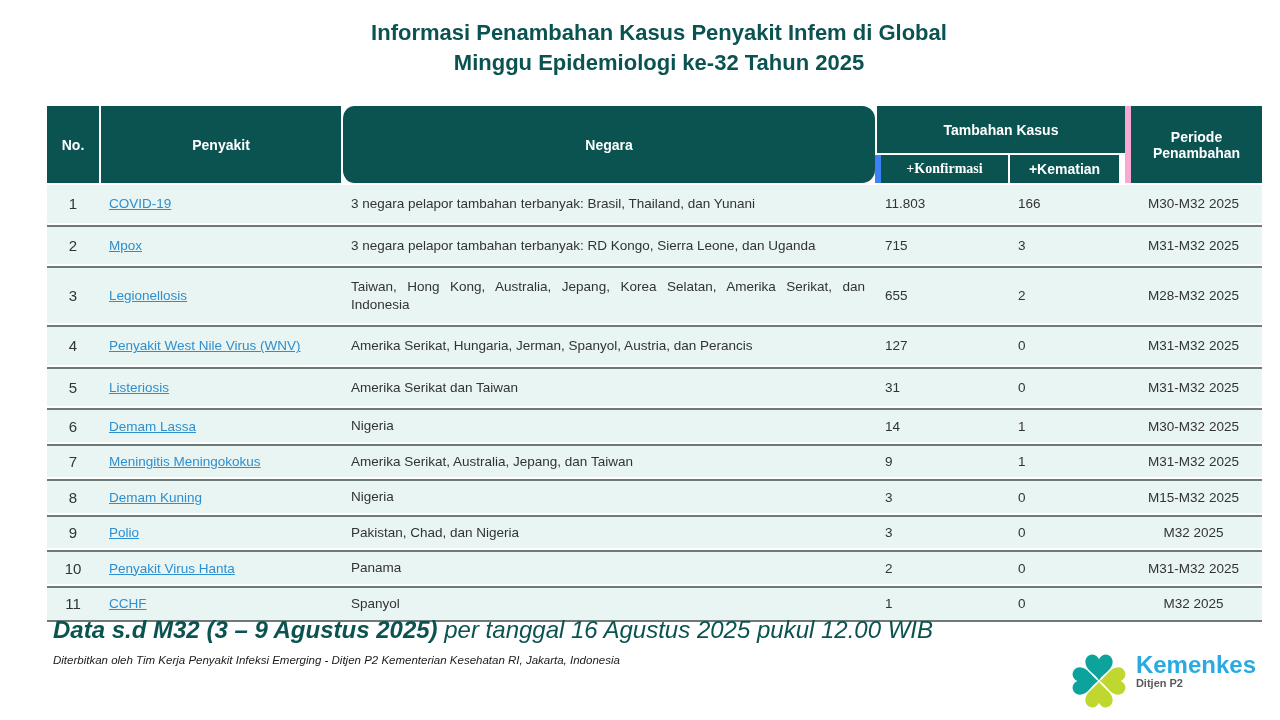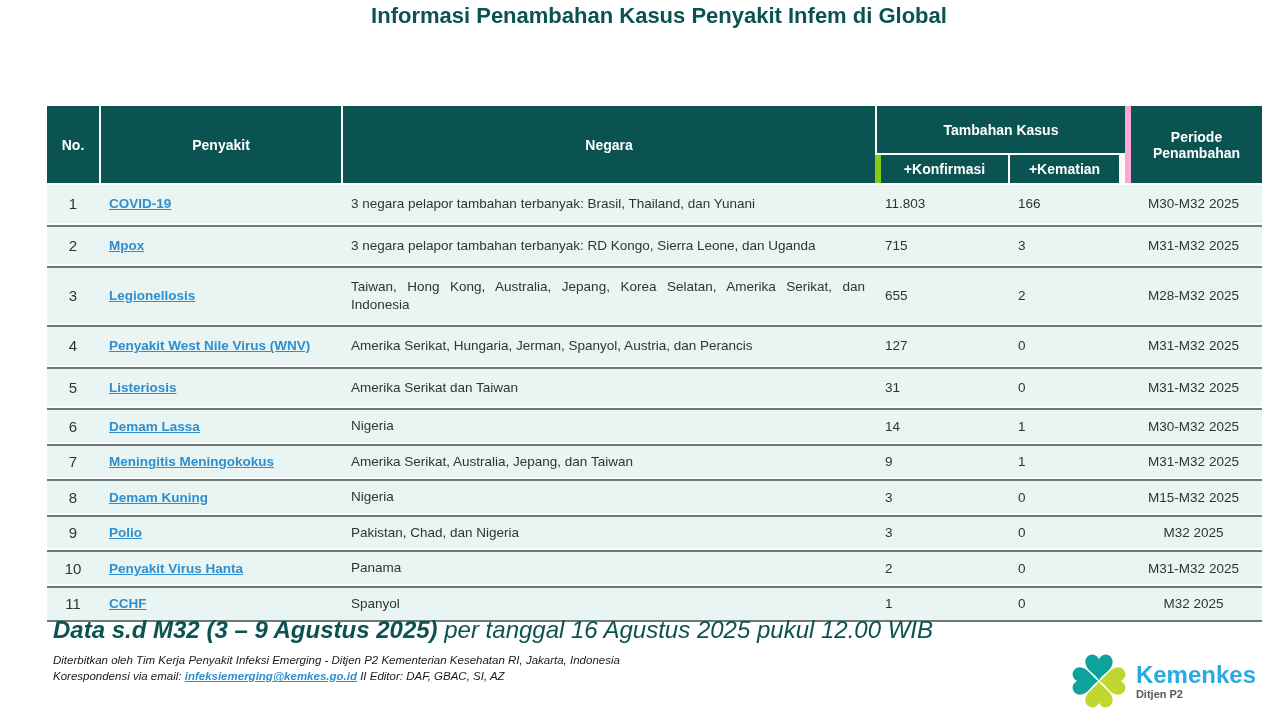--- a/index.html
+++ b/index.html
@@ -15,21 +15,21 @@
   }
   *{margin:0;padding:0;box-sizing:border-box;}
   html,body{width:1280px;height:720px;}
   body{
     background:#ffffff;
     font-family:"Liberation Sans", sans-serif;
     position:relative;
     overflow:hidden;
   }
   .title{
-    position:absolute; top:1px; left:0; width:1280px;
+    position:absolute; top:18px; left:0; width:1280px;
     text-align:center; color:var(--teal);
     font-size:22px; font-weight:bold; line-height:1.35;padding-left:38px;
   }
   .table-wrap{
     position:absolute; top:104px; left:47px; width:1215px;
   }
   table{
     width:100%;
     border-collapse:separate;
     border-spacing:0 2px;
@@ -38,24 +38,24 @@
   thead th{
     background:var(--teal);
     color:#ffffff;
     font-weight:bold;
     font-size:14px;
     vertical-align:middle;
     padding:6px 6px;
   }
   th.h-no, th.h-dis, th.h-neg, th.h-per{height:48px;margin-top:15px;}
   th.h-dis{border-left:2px solid #ffffff;}
-  th.h-neg{border-left:2px solid #ffffff;}
+  th.h-neg{border-left:2px solid #ffffff;border-radius:13px;}
   th.h-tk{border-left:2px solid #ffffff; height:47px;}
   th.h-per{border-left:6px solid #f9a8d4;}
-  th.h-konf{border-left:6px solid #84cc16; height:27px;}
+  th.h-konf{border-left:6px solid #3b82f6; height:27px;font-family:Liberation Serif, serif;}
   th.h-kem{border-left:2px solid #ffffff; border-right:6px solid #ffffff;}
   tbody td{
     background:var(--row);
     color:var(--text);
     font-size:13.5px;
     vertical-align:middle;
     padding:7px 10px;
     border-top:2px solid var(--line);
   }
   tbody tr:first-child td{border-top:none;}
@@ -63,48 +63,48 @@
   tbody tr:nth-child(-n+5) td{padding-top:10px;padding-bottom:10px;}
   td.c-no{text-align:center;font-size:15px;}
   td.c-dis{text-align:left;}
   td.c-neg{text-align:justify;line-height:1.3;}
   td.c-num{text-align:left;}
   td.c-per{text-align:center;}
   a.dis-link, a.mail-link{
     color:var(--link);
     text-decoration:underline;
     cursor:pointer;
-    font-weight:bold;
   }
   .data-line{
     position:absolute; left:53px; top:616px;
     font-size:24px; font-style:italic; color:var(--teal);
   }
   .data-line .bold{font-weight:bold;}
   .fineprint{
     position:absolute; left:53px; top:652px;
     font-size:11.5px; font-style:italic; color:#1a1a1a;
     line-height:1.4;
   }
   .logo{
     position:absolute; right:24px; top:652px;
-    display:flex; align-items:center; gap:8px;
+    display:flex; align-items:flex-start; gap:8px;
   }
   .logo-text .brand{
     color:var(--brand-blue); font-weight:bold; font-size:24px; line-height:1.05;
   }
   .logo-text .sub{
     color:var(--brand-gray); font-weight:bold; font-size:11px;
   }
 </style>
 </head>
 <body>
 
 <div class="title">
   <div>Informasi Penambahan Kasus Penyakit Infem di Global</div>
+  <div>Minggu Epidemiologi ke-32 Tahun 2025</div>
 </div>
 
 <div class="table-wrap">
   <table>
     <colgroup>
       <col style="width:52px">
         <col style="width:242px">
         <col style="width:534px">
       <col style="width:133px">
         <col style="width:117px">
@@ -215,21 +215,20 @@
       </tbody>
   </table>
 </div>
 
 <div class="data-line">
   <span class="bold">Data s.d M32 (3 – 9 Agustus 2025)</span><span> per tanggal 16 Agustus 2025 pukul 12.00 WIB</span>
 </div>
 
 <div class="fineprint">
   <div>Diterbitkan oleh Tim Kerja Penyakit Infeksi Emerging - Ditjen P2 Kementerian Kesehatan RI, Jakarta, Indonesia</div>
-  <div><span>Korespondensi via email: </span><a class="mail-link">infeksiemerging@kemkes.go.id</a><span> II Editor: DAF, GBAC, SI, AZ</span></div>
 </div>
 
 <div class="logo">
   <svg width="58" height="58" viewBox="0 0 68 68">
     <defs>
       <path id="petal" d="M16 30 C10 21.3 0 18 0 8.4 C0 3.8 3.8 0 8.4 0 C11.8 0 14.7 2.7 16 5.6 C17.3 2.7 20.2 0 23.6 0 C28.2 0 32 3.8 32 8.4 C32 18 22 21.3 16 30 Z"></path>
     </defs>
     <g transform="translate(34,34) rotate(0)">
         <use href="#petal" transform="translate(-16,-31)" fill="#0ba39c"></use>
       </g>

